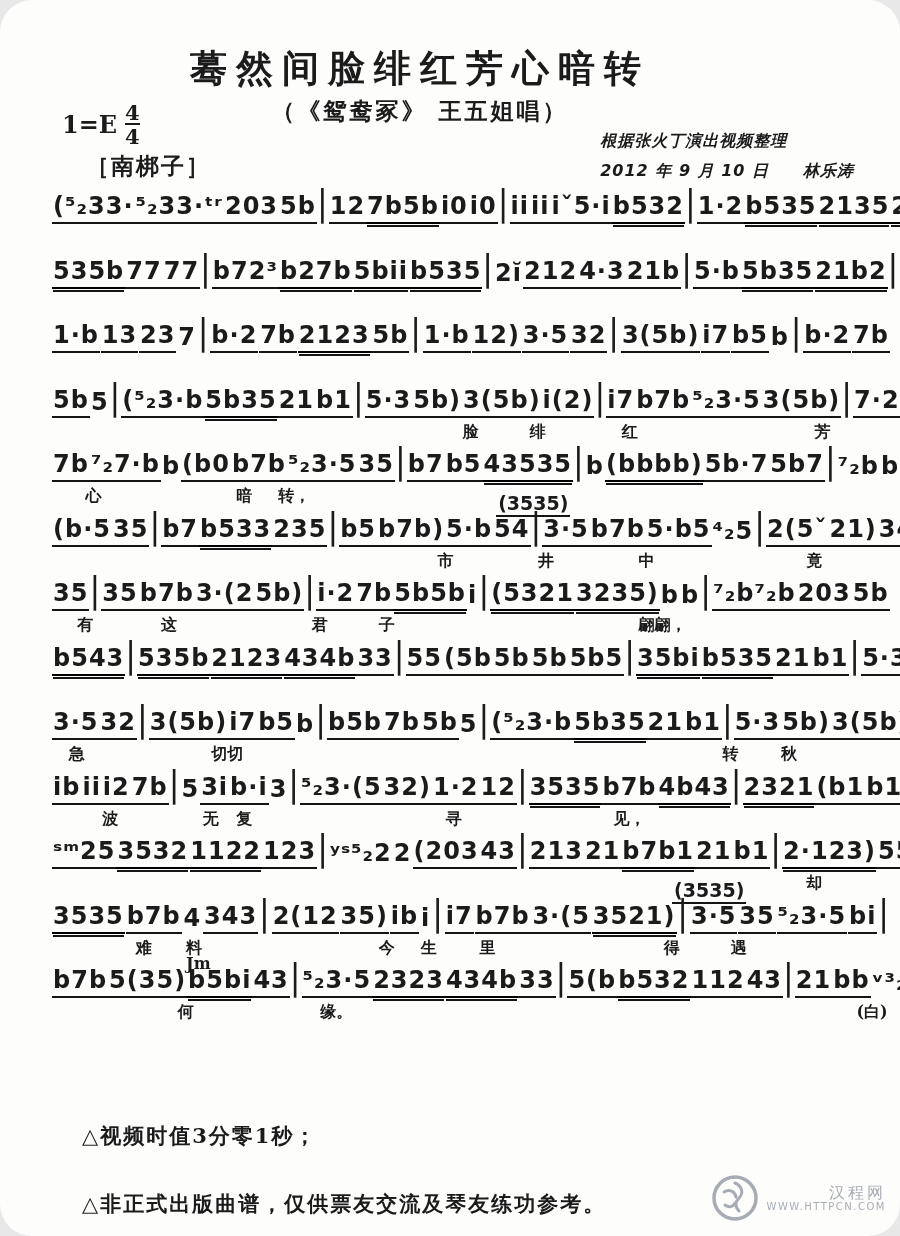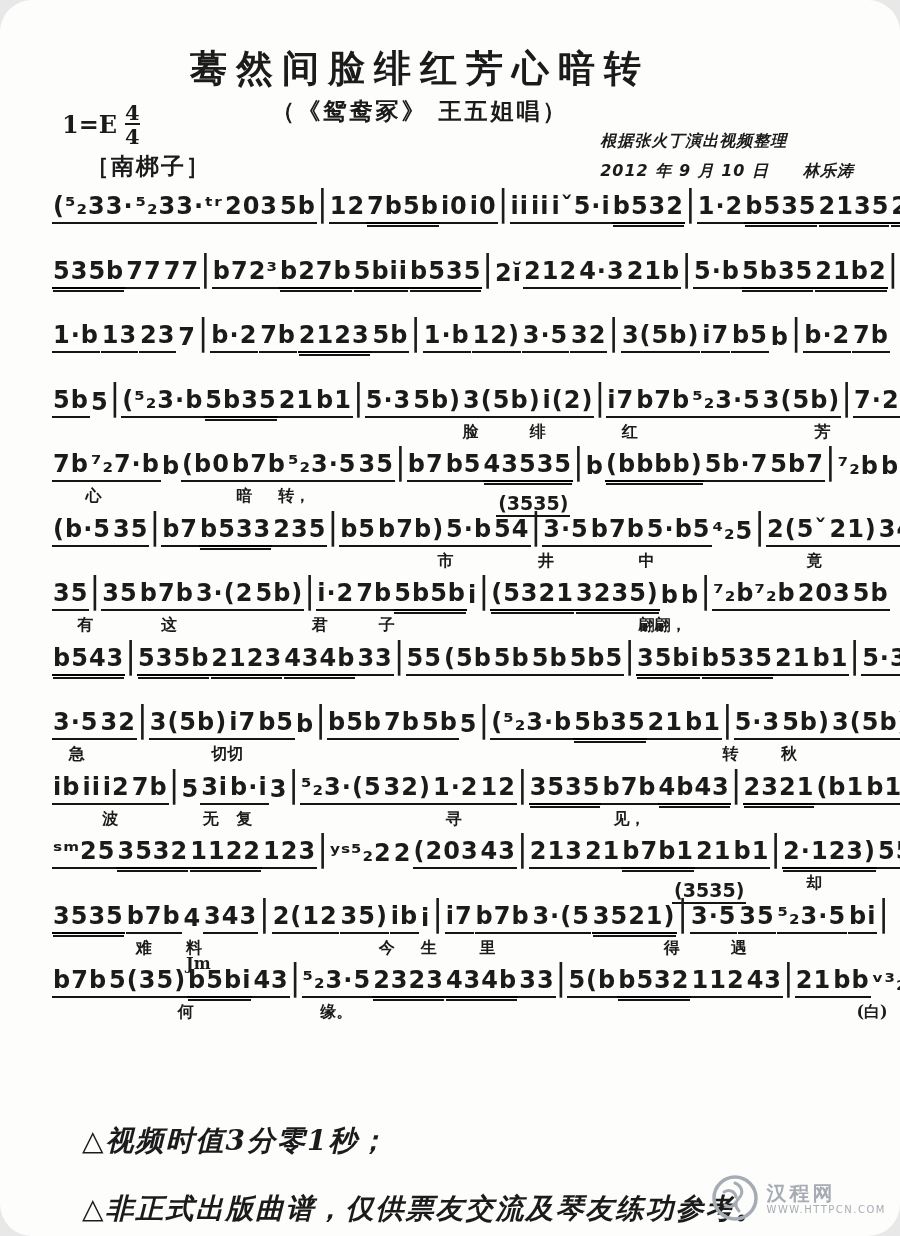--- a/index.html
+++ b/index.html
@@ -64,34 +64,34 @@
     font-family:"DejaVu Serif",serif;
   }
   .annotation{
     position:absolute;top:-19px;
     font-size:19px;font-weight:bold;
     border-bottom:2px solid #151515;padding:0 2px 1px 2px;
   }
   
   .footnote1,.footnote2{
     position:absolute;left:82px;
-    font-size:28px;font-weight:600;font-style:italic;letter-spacing:2px;
+    font-size:21px;font-weight:600;letter-spacing:2px;
     font-family:"DejaVu Serif",serif;
   }
   .footnote1{top:1122px;}
   .footnote2{top:1190px;}
   
   .watermark{
     position:absolute;right:14px;bottom:14px;
     display:flex;align-items:center;gap:8px;
     color:#a7acb4;
   }
   .wm-logo{width:48px;height:48px;flex:0 0 auto;}
   .wm-text{display:flex;flex-direction:column;line-height:1.1;}
-  .wm-name{font-size:20px;font-weight:bold;letter-spacing:3px;}
+  .wm-name{font-size:16px;font-weight:normal;letter-spacing:3px;text-align:right;}
   .wm-url{font-size:10px;letter-spacing:1.5px;}
 </style>
 </head>
 <body>
 
 <div class="page">
 
   <div class="title">蓦然间脸绯红芳心暗转</div>
   <div class="subtitle">（《鸳鸯冢》 王五姐唱）</div>
 

